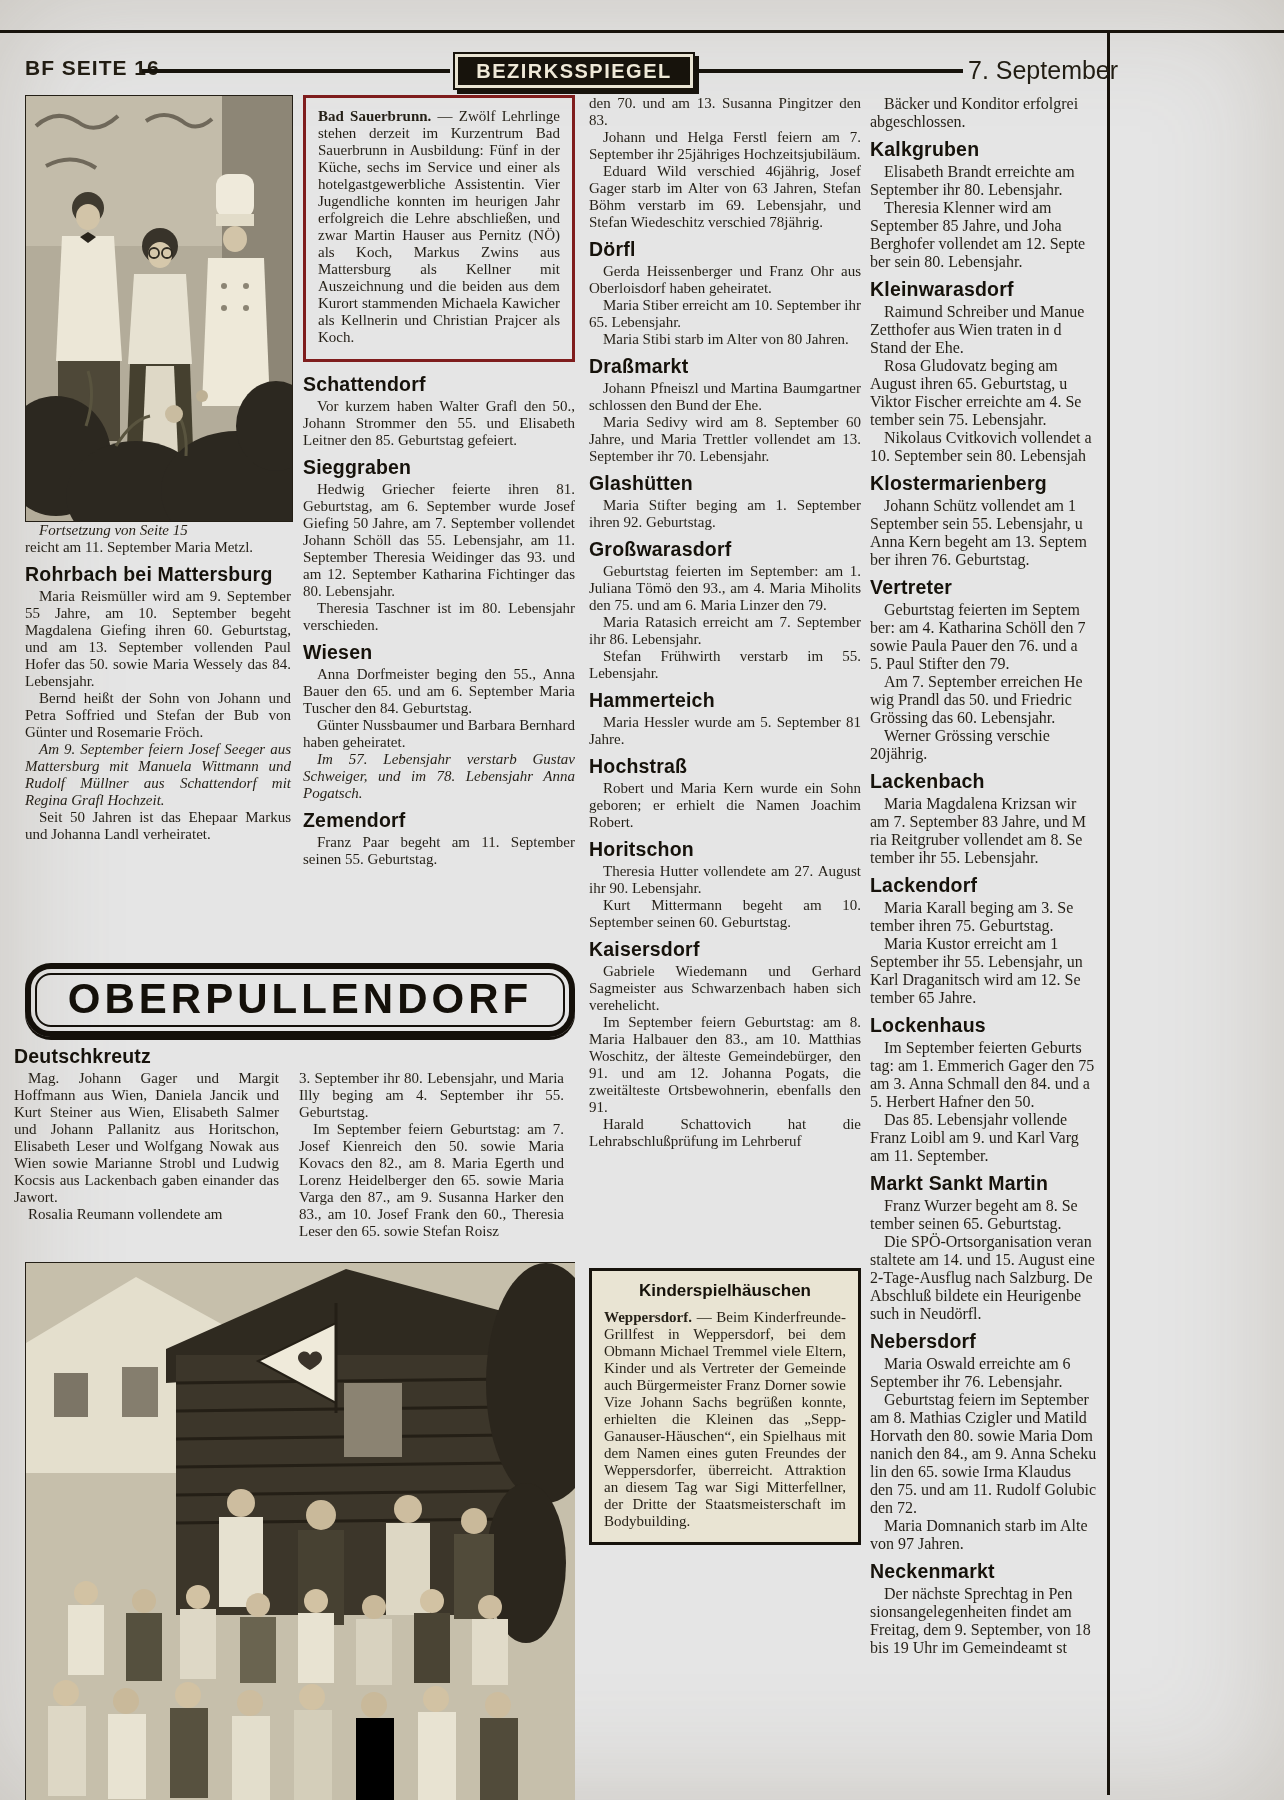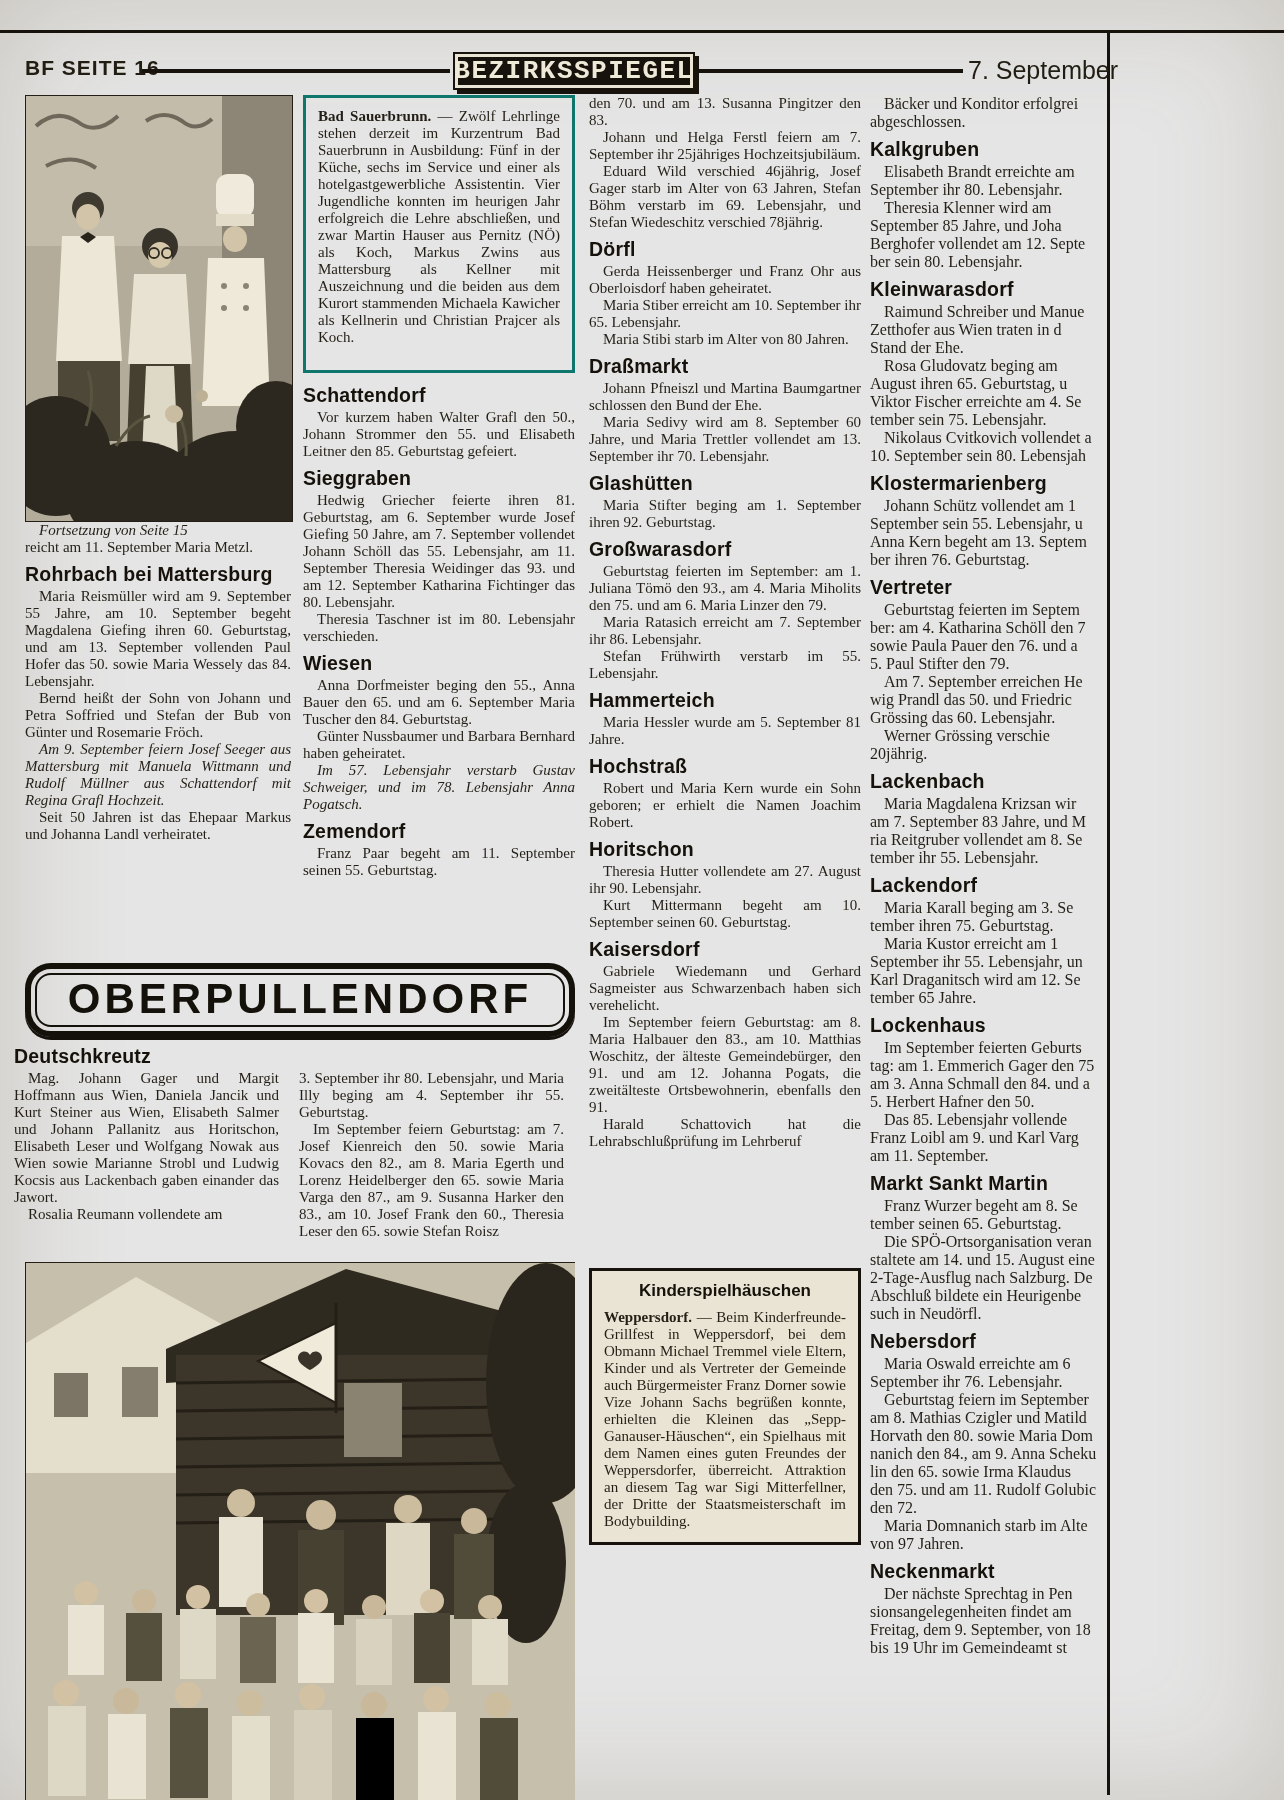--- a/index.html
+++ b/index.html
@@ -17,39 +17,39 @@
   .hrule-l{position:absolute;left:142px;top:69px;width:308px;height:4px;background:#17130c;}
   .hrule-r{position:absolute;left:699px;top:69px;width:264px;height:4px;background:#17130c;}
   .masthead-box{
     position:absolute;left:453px;top:52px;width:242px;height:38px;
     border:2px solid #17130c;background:#e9e4d3;padding:3px;
     box-shadow:4px 4px 0 #17130c;box-sizing:border-box;
   }
   .masthead-inner{
     width:100%;height:100%;background:#17130c;color:#efe9d8;
     display:flex;align-items:center;justify-content:center;
-    font-family:Liberation Mono, monospace;font-weight:bold;font-size:26px;letter-spacing:1.5px;
+    font-family:Liberation Sans, sans-serif;font-weight:bold;font-size:20px;letter-spacing:1.5px;
   }
   .page-date{position:absolute;left:968px;top:56px;width:150px;font-family:Liberation Sans, sans-serif;
     font-size:25px;color:#221d13;white-space:nowrap;overflow:hidden;}
   
   .col{position:absolute;top:95px;}
   #col1{left:25px;width:266px;}
   #col2{left:303px;width:272px;}
   #col3{left:589px;width:272px;}
   #col4{left:870px;width:237px;overflow:hidden;}
   p.body{margin:0;font-size:15px;line-height:17px;text-align:justify;text-indent:14px;}
   p.noindent{text-indent:0;}
   p.ital{font-style:italic;}
   #col4 p.body{font-size:16px;line-height:18px;white-space:pre-line;text-align:left;text-indent:14px;}
   h3.sec{margin:8px 0 3px;font-family:"Liberation Sans",sans-serif;font-weight:bold;
     font-size:19.5px;line-height:21px;color:#16120b;letter-spacing:.2px;}
   .lead{font-weight:bold;}
   
-  .article-box{border:3px solid #0f766e;padding:10px 12px 24px;margin-bottom:12px;}
+  .article-box{border:3px solid #7f1d1d;padding:10px 12px 13px;margin-bottom:12px;}
   .article-box p.body{font-size:15px;}
   
   .photo{display:block;border:1px solid #241f16;background:#9a9384;}
   .caption{margin:8px 0 6px;font-style:italic;font-size:15.5px;text-indent:0;}
   
   .banner-outer{position:absolute;left:25px;top:963px;width:550px;height:74px;
     border:6px solid #14100a;border-radius:26px;padding:4px;box-sizing:border-box;
     box-shadow:0 3px 0 #14100a;}
   .banner-inner{width:100%;height:100%;border:2.5px solid #14100a;border-radius:16px;
     display:flex;align-items:flex-start;justify-content:center;box-sizing:border-box;}

